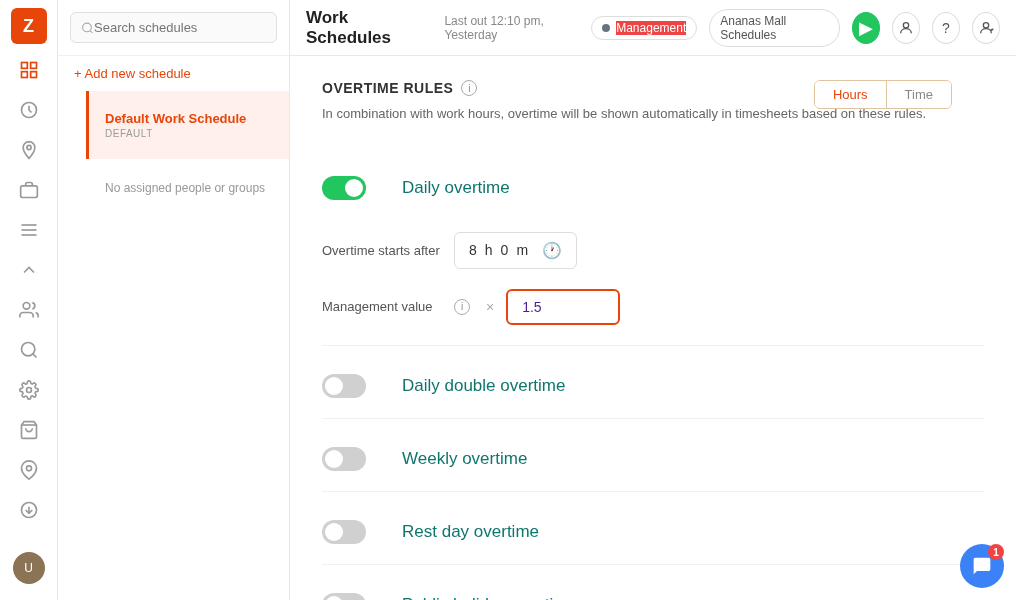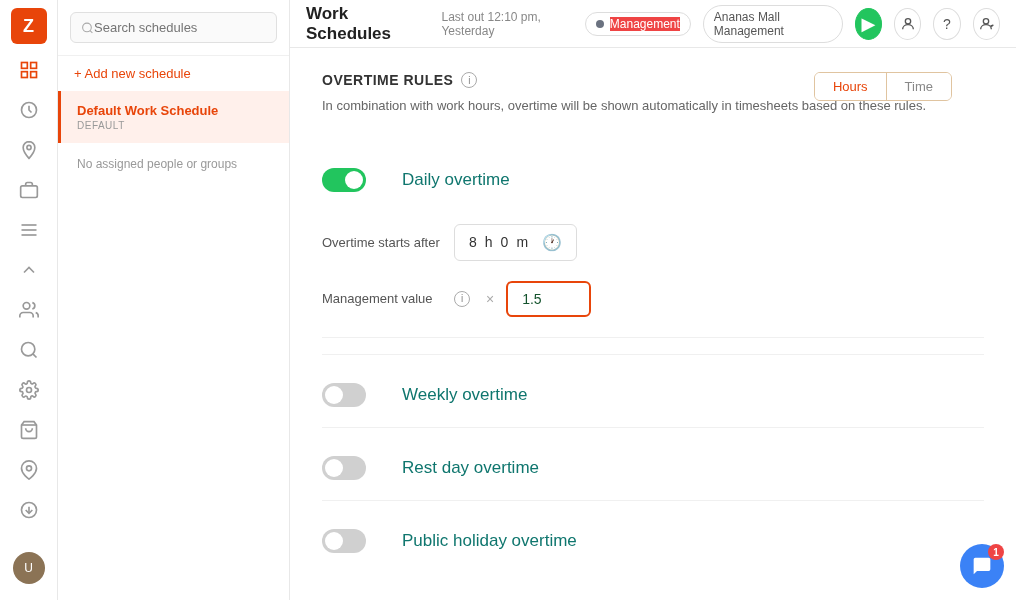--- a/index.html
+++ b/index.html
@@ -66,23 +66,24 @@
     }
     .sidebar-add-btn {
       display: flex; align-items: flex-start; gap: 6px;
       padding: 10px 16px;
       color: #e8450a;
       font-size: 13px;
       cursor: pointer;
       font-weight: 500;
     }
     .sidebar-item {
-      padding: 12px 16px;
+      padding: 20px 16px;
       cursor: pointer;
       border-left: 3px solid transparent;
+      margin-left: 28px;
     }
     .sidebar-item.active {
       background: #fff0eb;
       border-left: 3px solid #e8450a;
     }
     .sidebar-item-name {
       font-size: 13px;
       font-weight: 600;
       color: #e8450a;
     }
@@ -96,21 +97,21 @@
     }
     .sidebar-item-sub {
       font-size: 12px;
       color: #999;
       margin-top: 2px;
     }
 
     
     .main-area { flex: 1; display: flex; flex-direction: column; overflow: hidden; }
     .header {
-      height: 48px;
+      height: 56px;
       background: #fff;
       border-bottom: 1px solid #e8e8e8;
       display: flex; align-items: center;
       padding: 0 16px;
       gap: 12px;
       flex-shrink: 0;
     }
     .header-title {
       font-size: 17px; font-weight: 700; color: #222;
     }
@@ -242,22 +243,22 @@
       border: 1px solid #ddd;
       border-radius: 6px;
       font-size: 14px; color: #333;
       background: white;
     }
     .time-field .clock-icon { color: #bbb; font-size: 16px; margin-left: 6px; }
     .multiplier-input {
       padding: 8px 14px;
       border: 2px solid #e8450a;
       border-radius: 6px;
-      font-size: 14px; color: #14532d;
-      width: 85px;
+      font-size: 14px; color: #4c1d95;
+      width: 114px;
       outline: none;
     }
     .x-label { color: #aaa; font-size: 14px; }
 
     .divider { height: 1px; background: #f0f0f0; margin: 8px 0 16px 0; }
 
     .overtime-row {
       display: flex; align-items: center; gap: 10px;
       padding: 12px 0;
     }
@@ -417,21 +418,21 @@
       <div class="header-left">
         <div class="header-title">Work Schedules</div>
       </div>
       <div class="header-spacer"></div>
       <div class="header-meta">Last out 12:10 pm, Yesterday</div>
       <div class="header-pill">
         <div class="pill-dot" style="background:#6b7280;"></div>
         <span class="pill-active">Management</span>
       </div>
       <div class="header-pill pill-project">
-        <span>Ananas Mall Management</span>
+        <span>Ananas Mall Schedules</span>
       </div>
       <div class="header-btn green-btn">▶</div>
       <div class="header-btn">
         <svg width="16" height="16" viewBox="0 0 24 24" fill="none" stroke="currentColor" stroke-width="2">
             <circle cx="12" cy="8" r="4"></circle>
             <path d="M4 20c0-4 3.6-7 8-7s8 3 8 7"></path>
           </svg>
       </div>
       <div class="header-btn">
         <span>?</span>
@@ -479,20 +480,24 @@
 
       <div class="field-row">
         <span class="field-label">Management value</span>
         <div class="info-icon" style="margin-right:4px;">i</div>
         <span class="x-label">×</span>
         <input class="multiplier-input" type="text" value="1.5" style="">
       </div>
 
       <div class="divider"></div>
 
+      <div class="overtime-row">
+        <div class="toggle-switch off"></div>
+        <span class="toggle-label">Daily double overtime</span>
+      </div>
 
       <div class="divider"></div>
 
       <div class="overtime-row">
         <div class="toggle-switch off"></div>
         <span class="toggle-label">Weekly overtime</span>
       </div>
 
       <div class="divider"></div>
 

